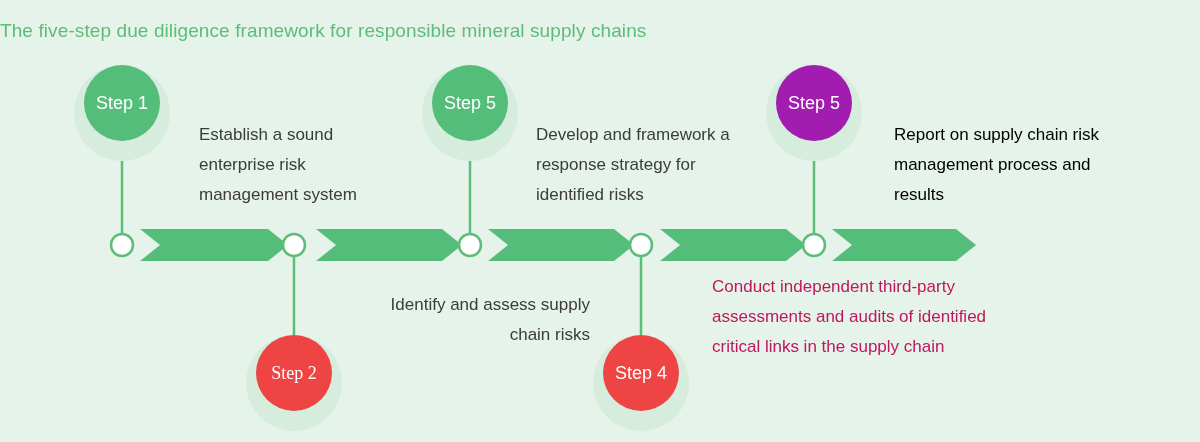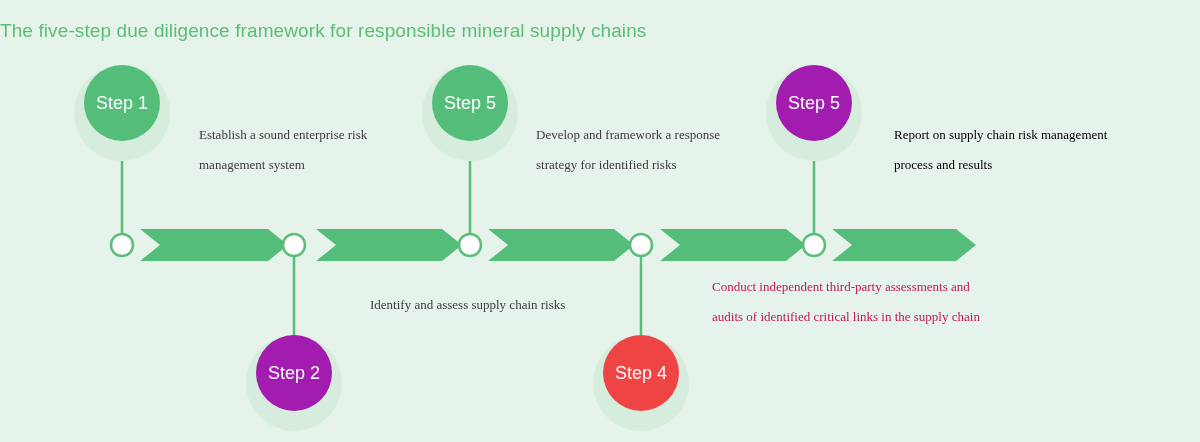--- a/index.html
+++ b/index.html
@@ -67,23 +67,22 @@
   .step-label {
     color: #ffffff;
     font-size: 18px;
     white-space: nowrap;
   }
 
   
   .desc {
     position: absolute;
     color: #3c3c3c;
-    font-size: 13px;
+    font-size: 17px;
     line-height: 30px;
-    font-family: Liberation Serif, serif;
   }
 </style>
 </head>
 <body>
 
 <div id="canvas">
 
   <div id="title">The five-step due diligence framework for responsible mineral supply chains</div>
 
   <svg id="timeline-svg" viewBox="0 0 1200 442" xmlns="http://www.w3.org/2000/svg">
@@ -110,21 +109,21 @@
       </g>
   </svg>
 
   <div id="step-circles">
       <div class="step-node" style="left: 122px; top: 113px; background: rgb(214, 237, 221);">
         <div class="step-disc" style="background: rgb(85, 189, 122);">
           <span class="step-label">Step 1</span>
         </div>
       </div>
       <div class="step-node" style="left: 294px; top: 383px; background: rgb(214, 237, 221);">
-        <div class="step-disc" style="background: #a21caf;">
+        <div class="step-disc" style="background: #ef4444; font-family: Liberation Serif, serif;">
           <span class="step-label">Step 2</span>
         </div>
       </div>
       <div class="step-node" style="left: 470px; top: 113px; background: rgb(214, 237, 221);">
         <div class="step-disc" style="background: rgb(85, 189, 122);">
           <span class="step-label">Step 5</span>
         </div>
       </div>
       <div class="step-node" style="left: 641px; top: 383px; background: rgb(214, 237, 221);">
         <div class="step-disc" style="background: #ef4444;">
@@ -132,19 +131,19 @@
         </div>
       </div>
       <div class="step-node" style="left: 814px; top: 113px; background: rgb(214, 237, 221);">
         <div class="step-disc" style="background: #a21caf;">
           <span class="step-label">Step 5</span>
         </div>
       </div>
     </div>
   <div id="descriptions">
       <div class="desc" style="left: 199px; top: 120px; width: 210px; color: rgb(60, 60, 60);">Establish a sound enterprise risk management system</div>
-      <div class="desc" style="left: 370px; top: 290px; width: 220px; color: rgb(60, 60, 60);">Identify and assess supply chain risks</div>
+      <div class="desc" style="left: 370px; top: 290px; width: 220px; color: rgb(60, 60, 60); text-align: right;">Identify and assess supply chain risks</div>
       <div class="desc" style="left: 536px; top: 120px; width: 215px; color: rgb(60, 60, 60);">Develop and framework a response strategy for identified risks</div>
       <div class="desc" style="left: 712px; top: 272px; width: 275px; color: #be185d;">Conduct independent third-party assessments and audits of identified critical links in the supply chain</div>
       <div class="desc" style="left: 894px; top: 120px; width: 245px; color: #000000;">Report on supply chain risk management process and results</div>
     </div>
 
 </div>
 
 </body></html>

